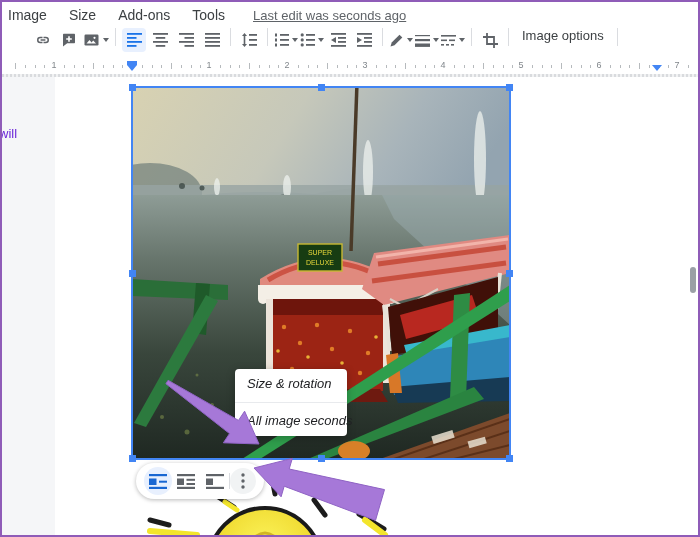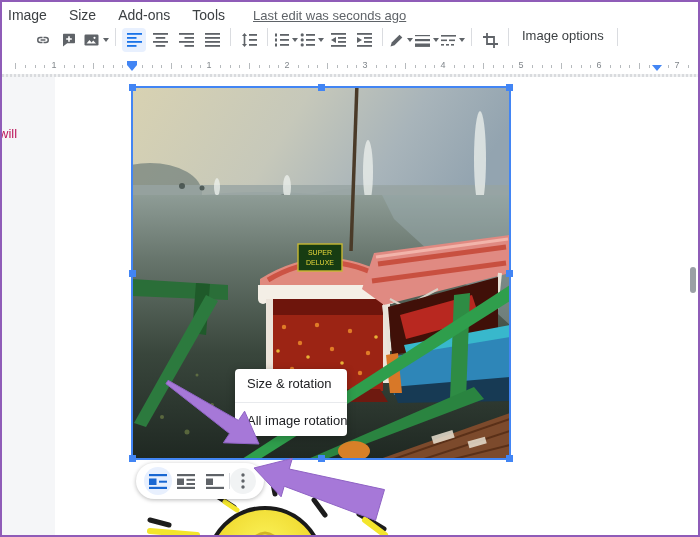--- a/index.html
+++ b/index.html
@@ -32,28 +32,28 @@
   .rnum{position:absolute;top:2px;font-size:9px;color:#80868b;transform:translateX(-50%);}
   .marker{position:absolute;cursor:pointer;}
   .mtri{width:0;height:0;border-left:5px solid transparent;border-right:5px solid transparent;
     border-top:6px solid var(--selection);}
   .mrect{width:10px;height:4px;background:var(--selection);}
   .ruler-shadow{position:absolute;left:0;top:72px;right:0;height:3px;
     background:repeating-linear-gradient(90deg,#d9dbde 0 2px,#f1f2f3 2px 4px);}
   
   .canvas{position:absolute;left:0;top:75px;right:0;bottom:0;background:#fff;}
   .gray-strip{position:absolute;left:0;top:0;width:53px;bottom:0;background:#f5f6f8;}
-  .margin-word{position:absolute;left:-3px;top:49px;font-size:13px;color:#be185d;}
+  .margin-word{position:absolute;left:-3px;top:49px;font-size:13px;color:#6d28d9;}
   
   .photo{position:absolute;left:130px;top:85px;width:378px;height:372px;
     outline:2px solid var(--selection);outline-offset:-1px;z-index:2;}
   .handle{position:absolute;width:7px;height:7px;background:var(--selection);z-index:3;cursor:pointer;}
   
   .ctxmenu{position:absolute;left:233px;top:367px;width:112px;background:#fff;border-radius:4px;
-    box-shadow:0 2px 8px rgba(0,0,0,.25),0 0 1px rgba(0,0,0,.15);z-index:6;padding:1px 0;}
+    box-shadow:0 2px 8px rgba(0,0,0,.25),0 0 1px rgba(0,0,0,.15);z-index:6;padding:1px 0;font-style:italic;}
   .ctxitem{height:28px;line-height:28px;font-size:13px;color:#202124;padding-left:12px;
     white-space:nowrap;cursor:pointer;}
   .ctxsep{height:1px;background:#e8eaed;margin:4px 0;}
   
   .pill{position:absolute;left:134px;top:461px;width:128px;height:36px;background:#fff;
     border-radius:18px;box-shadow:0 1px 4px rgba(0,0,0,.28);z-index:7;display:flex;
     align-items:center;justify-content:space-between;padding:0 8px;box-sizing:border-box;}
   .pbtn{width:28px;height:28px;border-radius:50%;display:flex;align-items:center;
     justify-content:center;cursor:pointer;}
   .pbtn.active{background:var(--active-bg);}
@@ -474,21 +474,21 @@
         <line x1="243" y1="63" x2="263" y2="78" stroke="#f3e52c" stroke-width="6"></line>
       </g>
       <circle cx="143" cy="108" r="57" fill="url(#sung)" stroke="#1a1a1a" stroke-width="4"></circle>
       <path d="M133,80 q10,-8 20,0" stroke="#c8a818" stroke-width="3" fill="none" opacity="0.8"></path>
     </svg>
   </div>
 
   <div class="ctxmenu">
     <div class="ctxitem">Size &amp; rotation</div>
     <div class="ctxsep"></div>
-    <div class="ctxitem">All image rotation</div>
+    <div class="ctxitem">All image seconds</div>
   </div>
 
   <div class="pill">
     <span class="pbtn active">
       <svg width="18" height="15" viewBox="0 0 18 15" fill="#1967d2">
           <rect width="18" height="2.2" y="0"></rect>
           <rect x="0" y="4.5" width="7.5" height="6.5"></rect>
           <rect x="10" y="6.7" width="8" height="2"></rect>
           <rect width="18" height="2.2" y="12.8"></rect>
         </svg>

